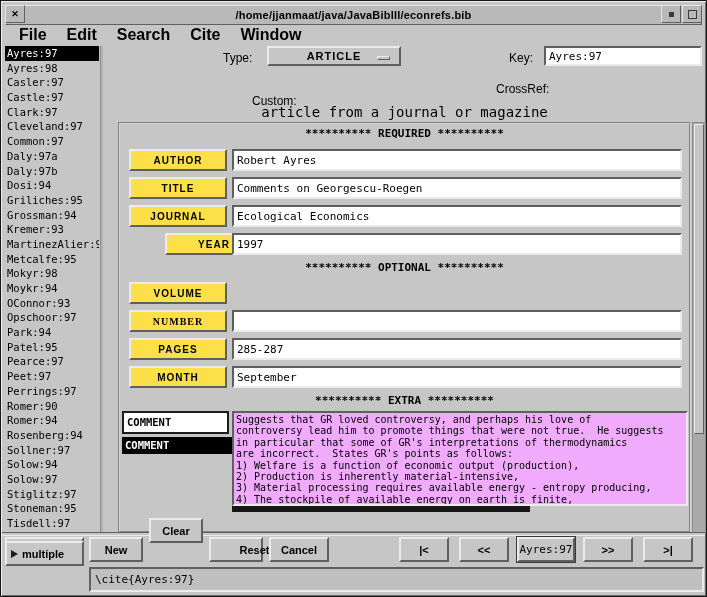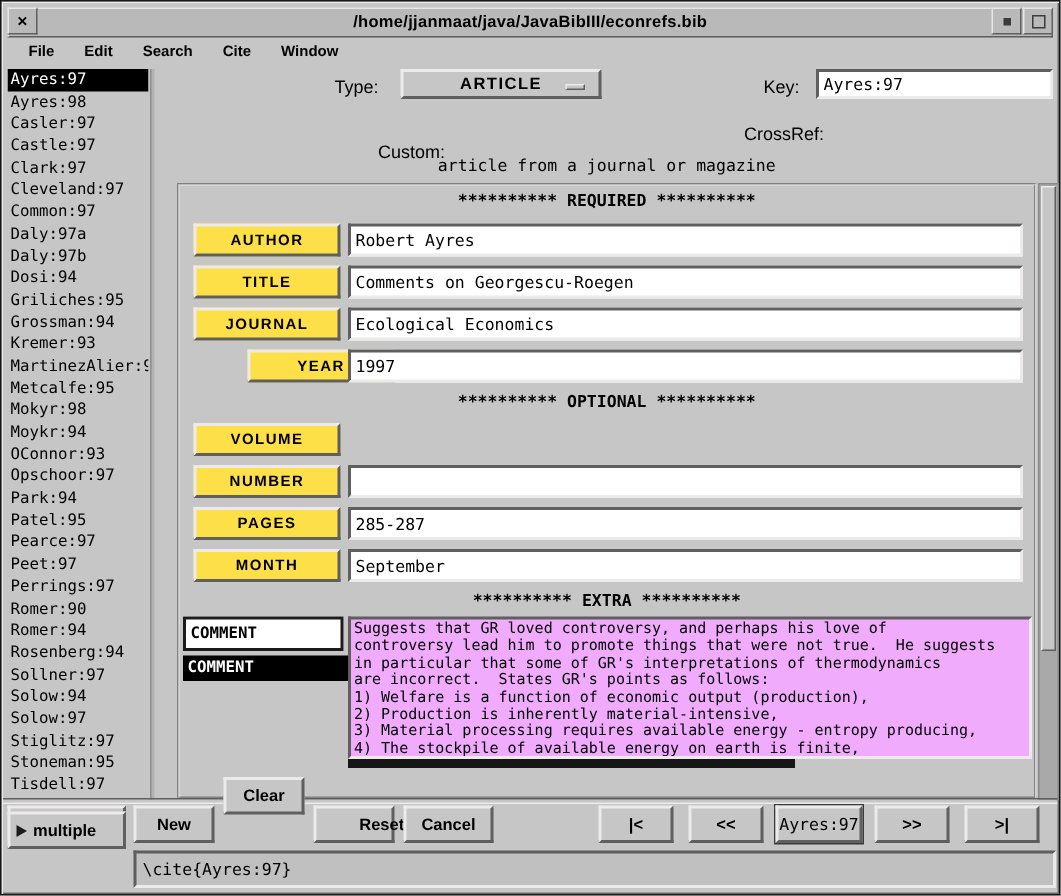--- a/index.html
+++ b/index.html
@@ -19,40 +19,40 @@
   .tb-btn{position:absolute;top:4px;width:20px;height:18px;background:#b9b9b9;
     border:1px solid;border-color:#e6e6e6 #5f5f5f #5f5f5f #e6e6e6;box-sizing:border-box;
     display:flex;align-items:center;justify-content:center;cursor:pointer;}
   .tb-left{left:4px;} .tb-r1{right:25px;} .tb-r2{right:4px;}
   .glyph-x{font-size:9px;line-height:9px;font-weight:bold;}
   .glyph-dot{width:5px;height:5px;background:#3b3b3b;}
   .glyph-sq{width:9px;height:9px;border:1px solid #3b3b3b;box-sizing:border-box;}
 
   
   .menubar{position:absolute;left:4px;top:23px;right:4px;height:21px;display:flex;align-items:center;gap:4px;padding-left:6px;}
-  .menu-item{font-size:10px;font-weight:bold;padding:2px 8px;cursor:pointer;}
+  .menu-item{font-size:16px;font-weight:bold;padding:2px 8px;cursor:pointer;}
 
   
   .listbox{position:absolute;left:4px;top:45px;width:94px;height:487px;overflow:hidden;
     font-family:"DejaVu Sans Mono",monospace;font-size:10.5px;}
   .list-item{height:14.7px;line-height:14.7px;padding-left:2px;white-space:nowrap;overflow:hidden;cursor:pointer;}
   .list-item.sel{background:#000;color:#fff;}
   .sash{position:absolute;left:99px;top:45px;width:2px;height:487px;background:#b2b2b2;border-left:1px solid #8d8d8d;}
 
   
   .lbl{position:absolute;font-size:12px;}
   .combo{position:absolute;left:266px;top:45px;width:134px;height:20px;cursor:pointer;
     display:flex;align-items:center;justify-content:center;font-size:11px;font-weight:bold;letter-spacing:1px;}
   .combo-dash{position:absolute;right:9px;top:8px;width:13px;height:4px;background:#c6c6c6;
     border:1px solid;border-color:#eceaea #5f5f5f #5f5f5f #eceaea;box-sizing:border-box;}
   .text-input{position:absolute;background:#fff;border:2px solid;border-color:#5f5f5f #eceaea #eceaea #5f5f5f;
     box-sizing:border-box;font-family:"DejaVu Sans Mono",monospace;font-size:11px;padding:0 3px;outline:none;}
 
   .desc{position:absolute;left:117px;width:573px;top:103px;text-align:center;
-    font-family:"DejaVu Sans Mono",monospace;font-size:11px;}
+    font-family:"DejaVu Sans Mono",monospace;font-size:14px;}
 
   
   .frame{position:absolute;left:117px;top:121px;width:573px;height:411px;border:2px groove #d6d6d6;box-sizing:border-box;}
   .sect{position:absolute;left:117px;width:573px;text-align:center;
     font-family:"DejaVu Sans Mono",monospace;font-size:11px;font-weight:bold;}
   .field-label{position:absolute;left:128px;width:98px;height:22px;background:#fde047;
     border:2px solid;border-color:#eceaea #5f5f5f #5f5f5f #eceaea;box-sizing:border-box;
     display:flex;align-items:center;justify-content:center;
     font-size:10px;font-weight:bold;letter-spacing:1px;}
   .field-input{left:231px;width:450px;height:22px;}
@@ -175,21 +175,21 @@
   <div class="field-label" style="top:204px;">JOURNAL</div>
   <input class="text-input field-input" style="top: 204px;" value="Ecological Economics">
 
   <div class="field-label" style="top:232px;margin-left:36px;">YEAR</div>
   <input class="text-input field-input" style="top: 232px;" value="1997">
 
   <div class="sect" style="top:260px;">********** OPTIONAL **********</div>
 
   <div class="field-label" style="top:281px;">VOLUME</div>
 
-  <div class="field-label" style="top:309px;">NUMBER</div>
+  <div class="field-label" style="top:309px;font-family:Liberation Serif, serif;">NUMBER</div>
   <input class="text-input field-input" style="top: 309px;" value="">
 
   <div class="field-label" style="top:337px;">PAGES</div>
   <input class="text-input field-input" style="top: 337px;" value="285-287">
 
   <div class="field-label" style="top:365px;">MONTH</div>
   <input class="text-input field-input" style="top: 365px;" value="September">
 
   <div class="sect" style="top:393px;">********** EXTRA **********</div>
 

